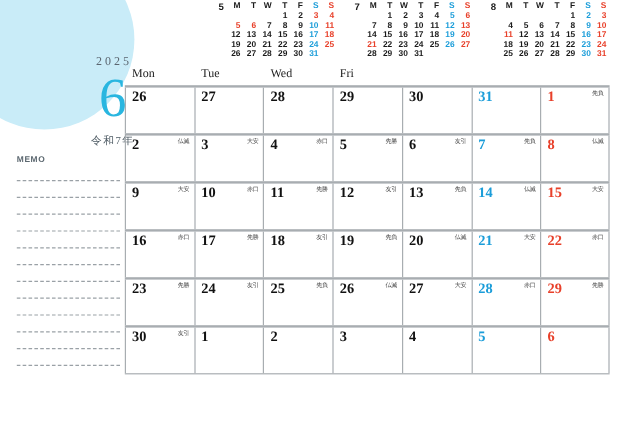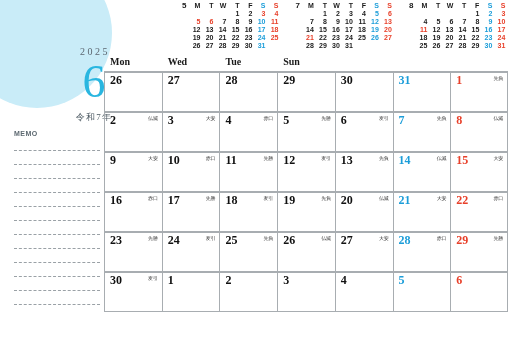--- a/index.html
+++ b/index.html
@@ -138,21 +138,21 @@
     width: 404px;
   }
   #dow-row {
     display: grid;
     grid-template-columns: repeat(7, 1fr);
     height: 16px;
   }
   .dow {
     font-family: "Liberation Serif", serif;
     font-size: 10px;
-    font-weight: bold;
+    font-weight: normal;
     color: #1a1a1a;
     padding-left: 6px;
     line-height: 14px;
   }
   .dow.sat { color: #1b9dd9; }
   .dow.sun { color: #e8402a; }
 
   .week-row {
     display: grid;
     grid-template-columns: repeat(7, 1fr);
@@ -365,23 +365,23 @@
         <div class="mini-cell">29</div>
         <div class="mini-cell sat">30</div>
         <div class="mini-cell sun">31</div>
       </div>
     </div>
   </div>
 
 <div id="main-cal">
   <div id="dow-row">
       <div class="dow">Mon</div>
+      <div class="dow">Tue</div>
       <div class="dow">Wed</div>
-      <div class="dow">Tue</div>
-      <div class="dow">Sun</div>
+      <div class="dow">Fri</div>
     </div>
   <div id="weeks-container">
       <div class="week-row">
         <div class="day-cell">
           <div class="day-num other">26</div>
         </div>
         <div class="day-cell">
           <div class="day-num other">27</div>
         </div>
         <div class="day-cell">

